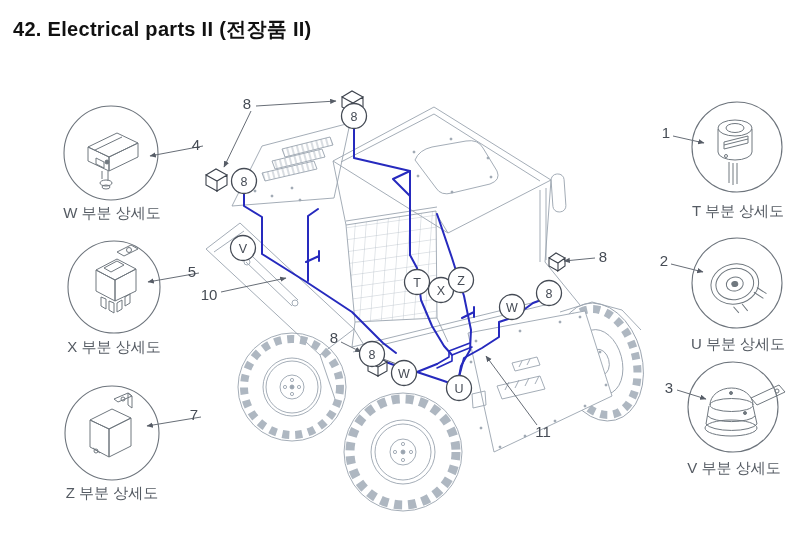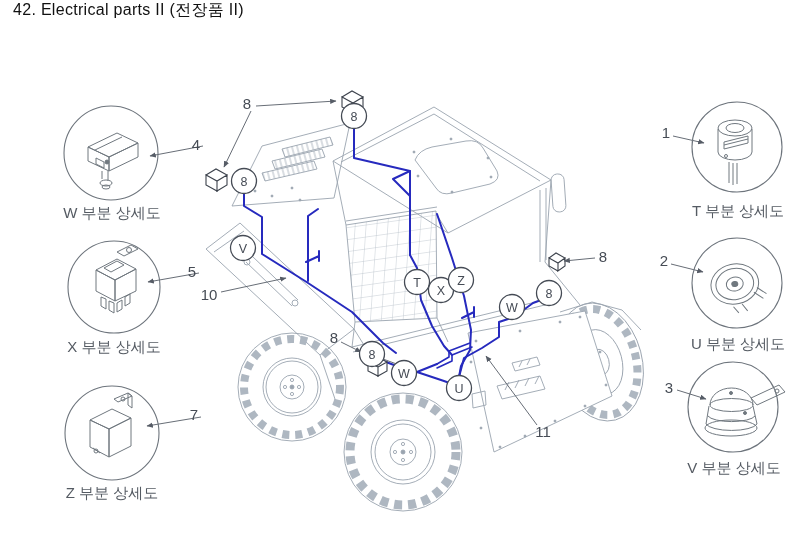--- a/index.html
+++ b/index.html
@@ -1,18 +1,18 @@
 <!DOCTYPE html>
 <html lang="ko"><head>
 <meta charset="utf-8">
 <style>
   html,body{margin:0;padding:0;background:#ffffff;}
   .page{position:relative;width:805px;height:543px;background:#fff;overflow:hidden;
         font-family:"Liberation Sans","DejaVu Sans",sans-serif;}
-  .title{position:absolute;left:13px;top:0;margin:0;font-size:16px;font-weight:normal;
+  .title{position:absolute;left:13px;top:16px;margin:0;font-size:20px;font-weight:bold;
          color:#111;letter-spacing:.3px;}
   svg{position:absolute;left:0;top:0;}
   text{font-family:"Liberation Sans","DejaVu Sans",sans-serif;}
   .num{font-size:15px;fill:#464c55;}
   .co{font-size:12.5px;fill:#454b55;}
   .klabel{font-size:15px;fill:#555b63;}
 </style>
 </head>
 <body>
 

